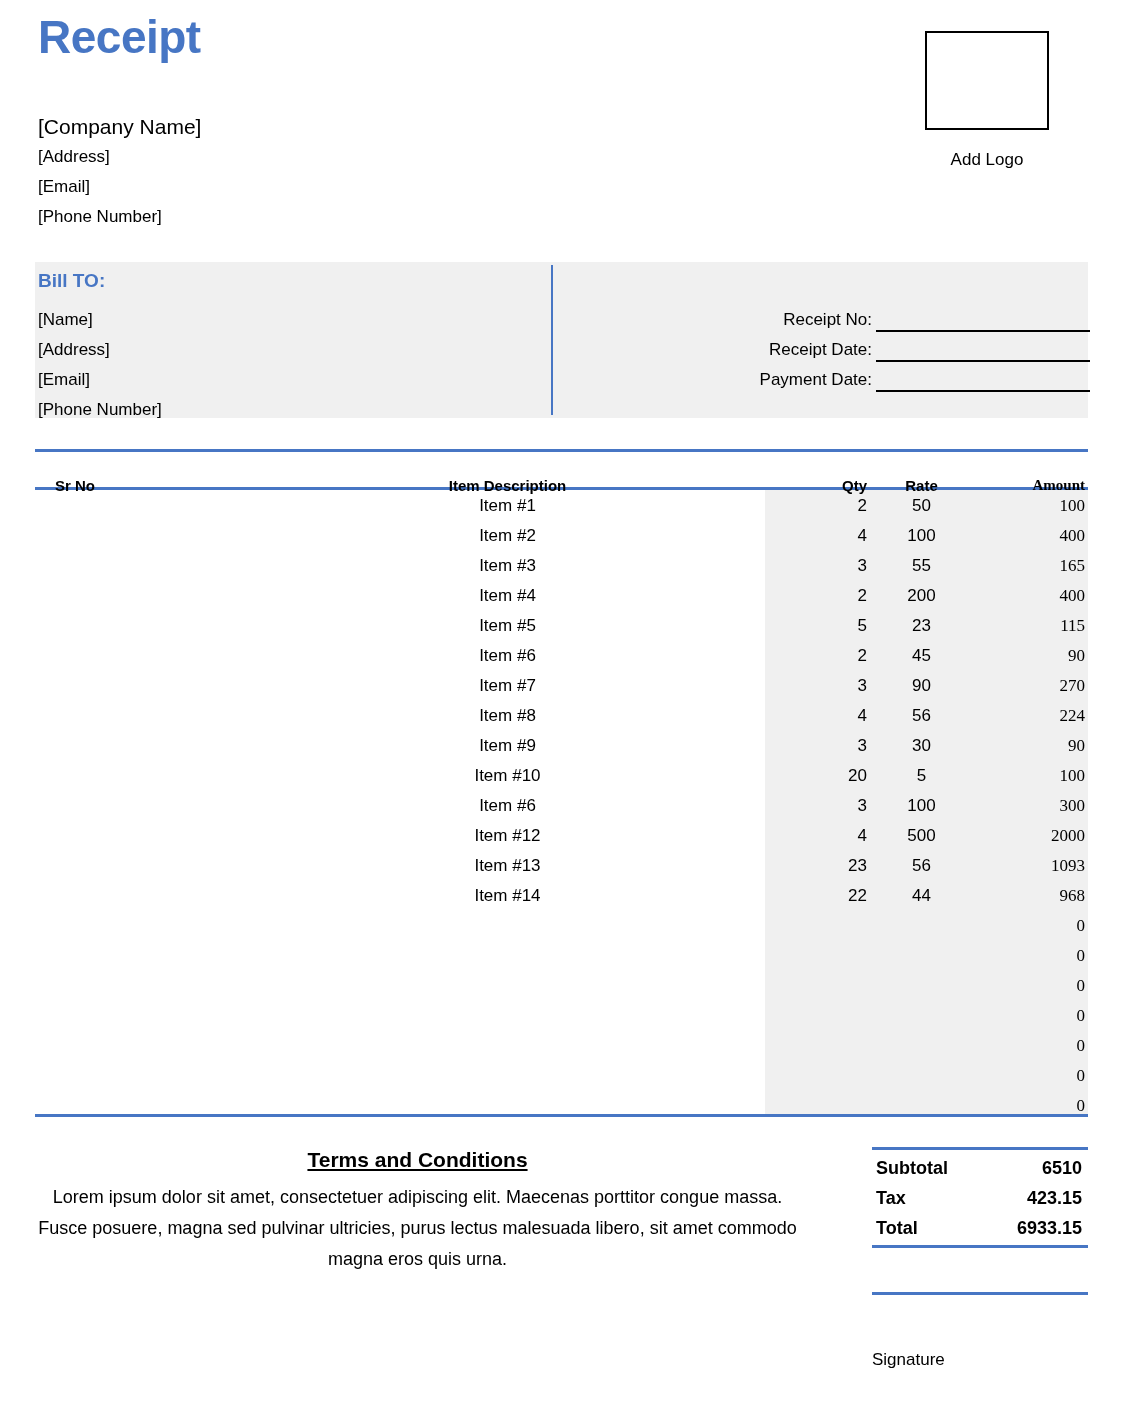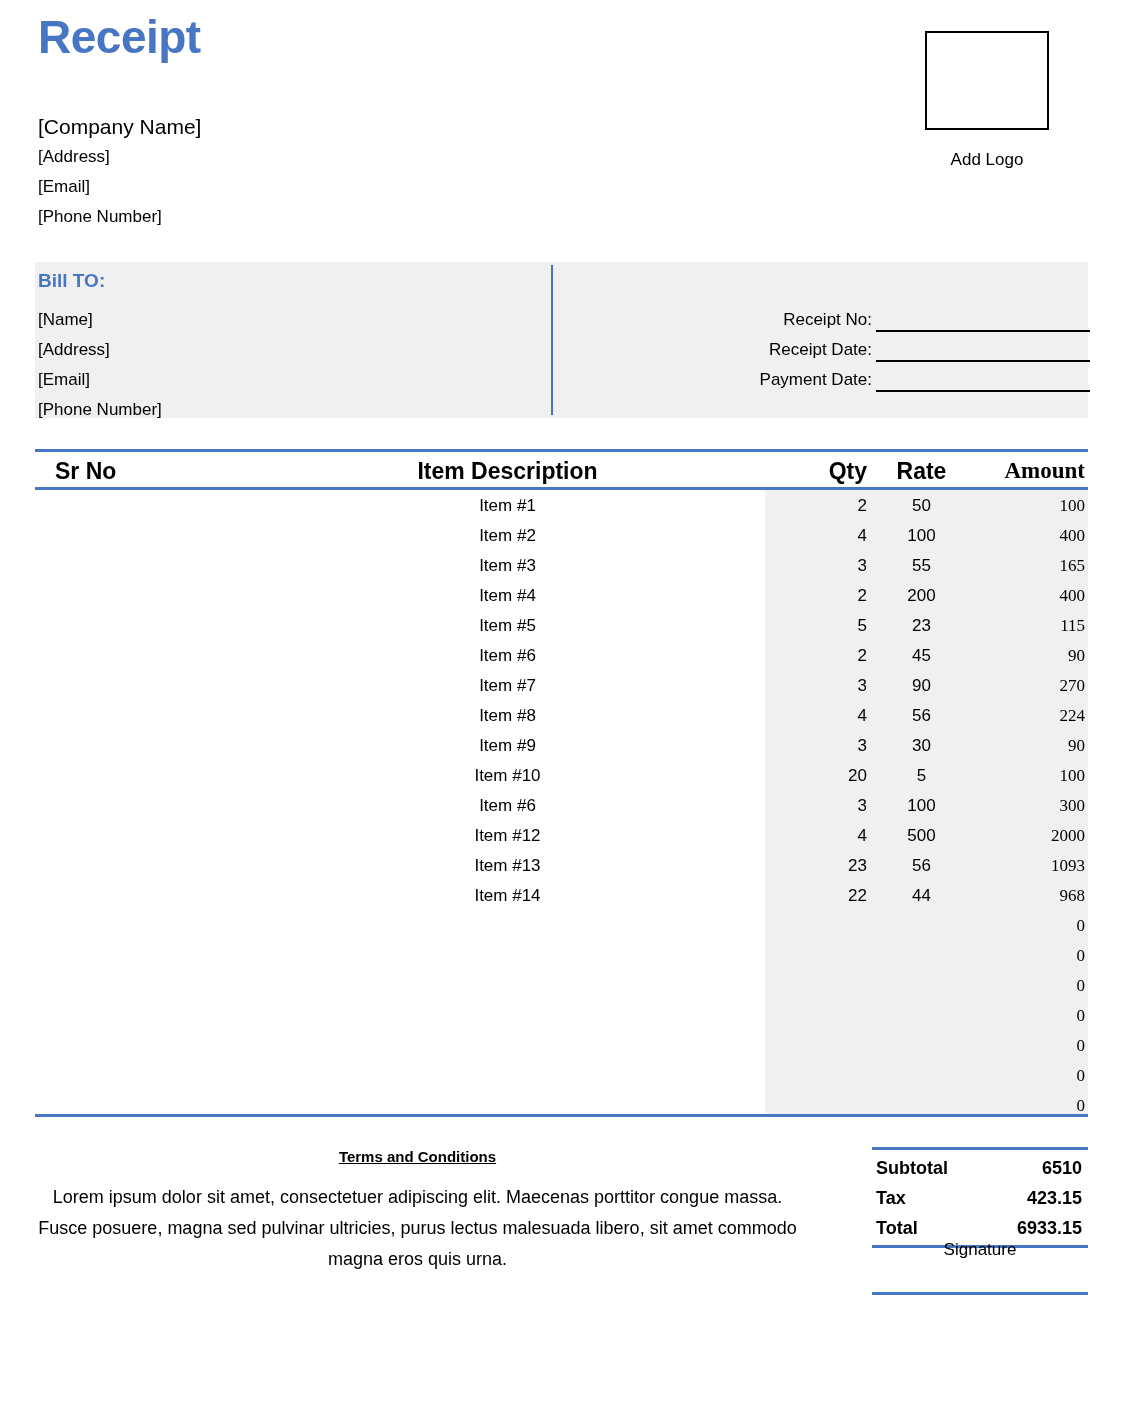--- a/index.html
+++ b/index.html
@@ -159,27 +159,27 @@
     position: absolute;
     left: 35px;
     top: 1114px;
     width: 1053px;
     height: 3px;
     background: #4776c4;
   }
   .thead {
     position: absolute;
     left: 35px;
-    top: 455px;
+    top: 469px;
     width: 1053px;
     height: 32px;
     display: flex;
     align-items: center;
     font-weight: bold;
-    font-size: 23px;
+    font-size: 15px;
   }
   .col-sr    { width: 215px; padding-left: 20px; box-sizing: border-box; text-align: left; }
   .col-desc  { width: 515px; text-align: center; }
   .col-qty   { width: 108px; text-align: right; padding-right: 6px; box-sizing: border-box; }
   .col-rate  { width: 105px; text-align: center; padding-right: 8px; box-sizing: border-box; }
   .col-amt   { width: 110px; text-align: right; padding-right: 3px; box-sizing: border-box; font-family: Liberation Serif, serif; }
 
   .tbody {
     position: absolute;
     left: 35px;
@@ -195,21 +195,21 @@
   .trow .col-sr   { font-size: 17px; }
   .trow .col-desc { text-align: center; }
 
   
   .terms-title {
     position: absolute;
     left: 35px;
     top: 1148px;
     width: 765px;
     text-align: center;
-    font-size: 15px;
+    font-size: 21px;
     font-weight: bold;
     text-decoration: underline;
   }
   .terms-body {
     position: absolute;
     left: 35px;
     top: 1182px;
     width: 765px;
     text-align: center;
     font-size: 18px;
@@ -245,23 +245,22 @@
     position: absolute;
     left: 872px;
     top: 1292px;
     width: 216px;
     height: 3px;
     background: #4776c4;
   }
   .sig-caption {
     position: absolute;
     left: 872px;
-    top: 1240px;
+    top: 1350px;
     width: 216px;
-    text-align: center;
     font-size: 17px;
   }
 </style>
 </head>
 <body>
 
 <div class="page">
 
   <div class="title">Receipt</div>
 

